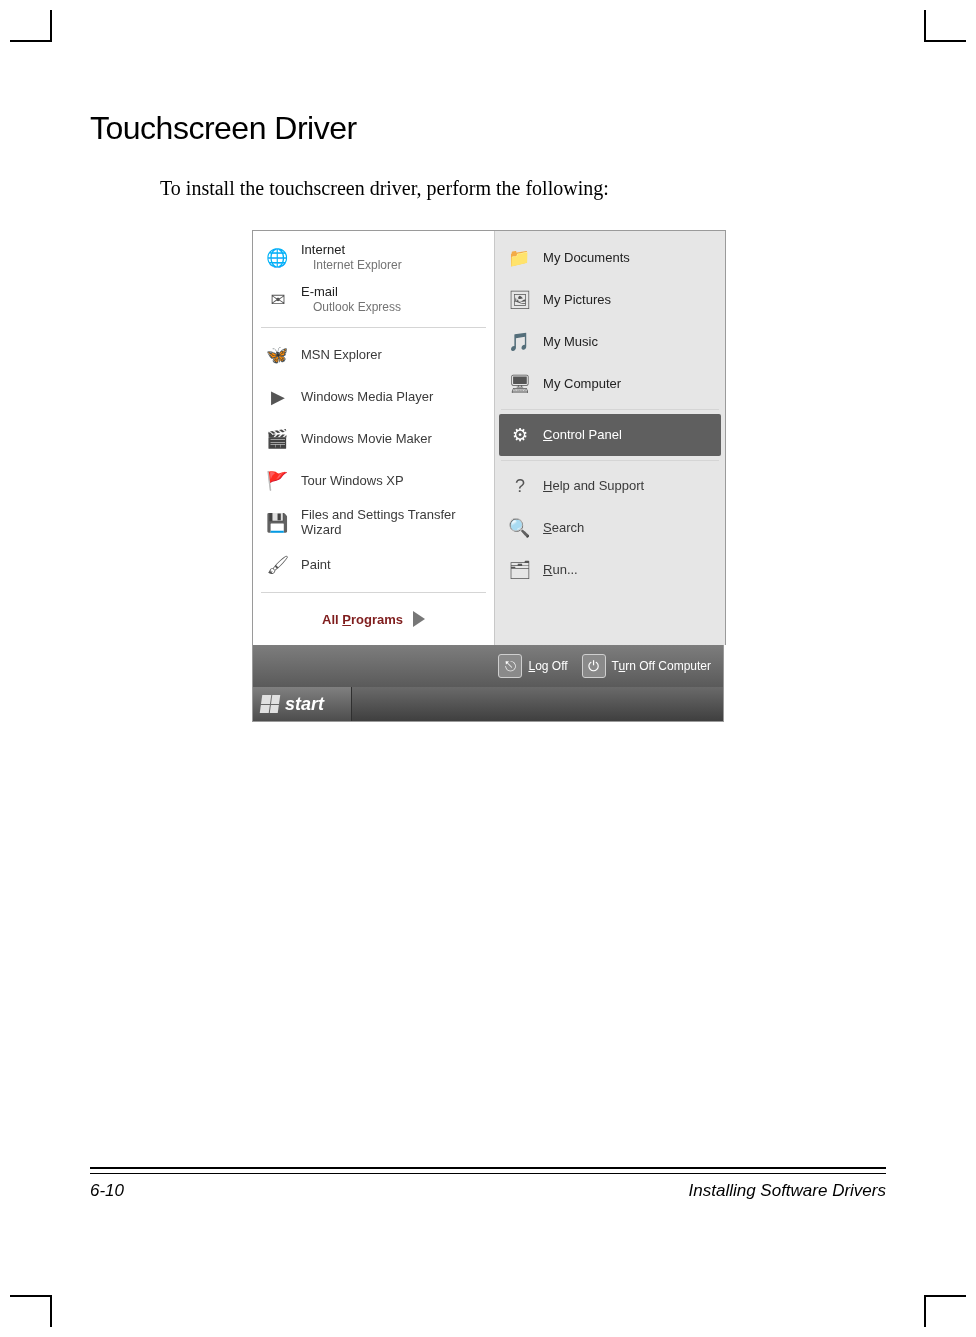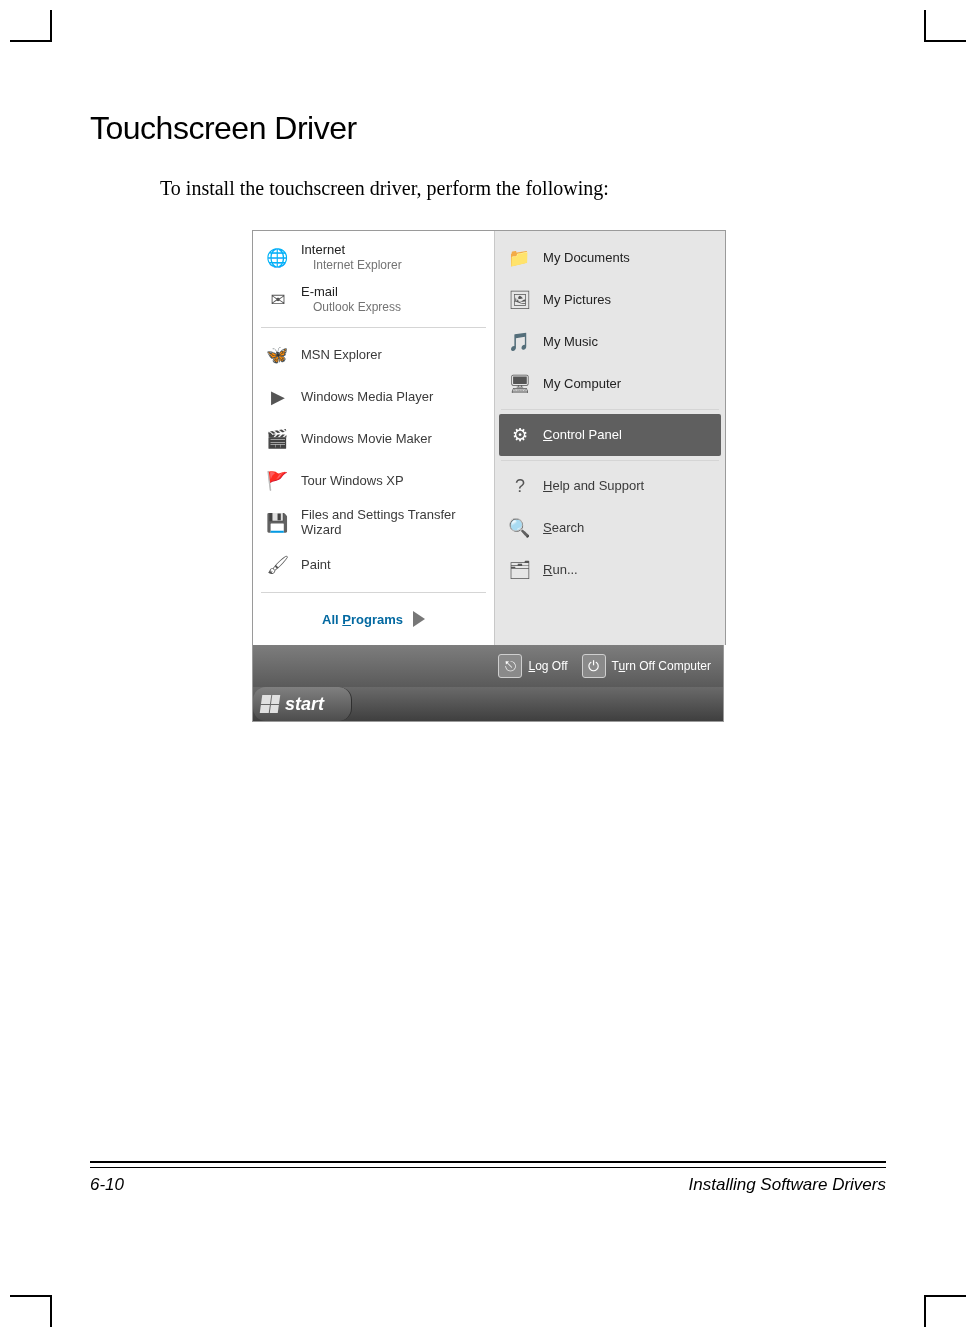--- a/index.html
+++ b/index.html
@@ -110,21 +110,21 @@
     color: #fff;
   }
   .selected span { color: #fff !important; }
   .all-programs {
     display: flex;
     align-items: center;
     justify-content: center;
     gap: 10px;
     padding: 12px 0 12px 0;
     font-weight: bold;
-    color: #0369a1;
+    color: #7f1d1d;
   }
   .arrow-tri {
     width: 0; height: 0;
     border-top: 8px solid transparent;
     border-bottom: 8px solid transparent;
     border-left: 12px solid #777;
   }
   .logoff-bar {
     height: 42px;
     background: linear-gradient(#7d7d7d,#5a5a5a);
@@ -167,38 +167,37 @@
     color: #fff;
     font-family: "Franklin Gothic Medium", Tahoma, sans-serif;
     font-style: italic;
     font-weight: bold;
     font-size: 18px;
     display: flex;
     align-items: center;
     gap: 6px;
     padding-left: 8px;
     border-right: 1px solid #2f2f2f;
-    border-radius: 13px;
   }
   .winlogo {
     width:18px;height:18px;
     display:grid;
     grid-template-columns:1fr 1fr;
     grid-template-rows:1fr 1fr;
     gap:1px;
     transform: skewX(-8deg);
   }
   .winlogo span { background:#e0e0e0; }
 
   
   .footer {
     position: absolute;
     left: 90px;
     right: 90px;
-    bottom: 142px;
+    bottom: 136px;
   }
   .footer-rule {
     border-top: 2px solid #000;
     height: 2px;
     margin-bottom: 2px;
   }
   .footer-rule2 {
     border-top: 1px solid #000;
     height: 1px;
     margin-bottom: 6px;

